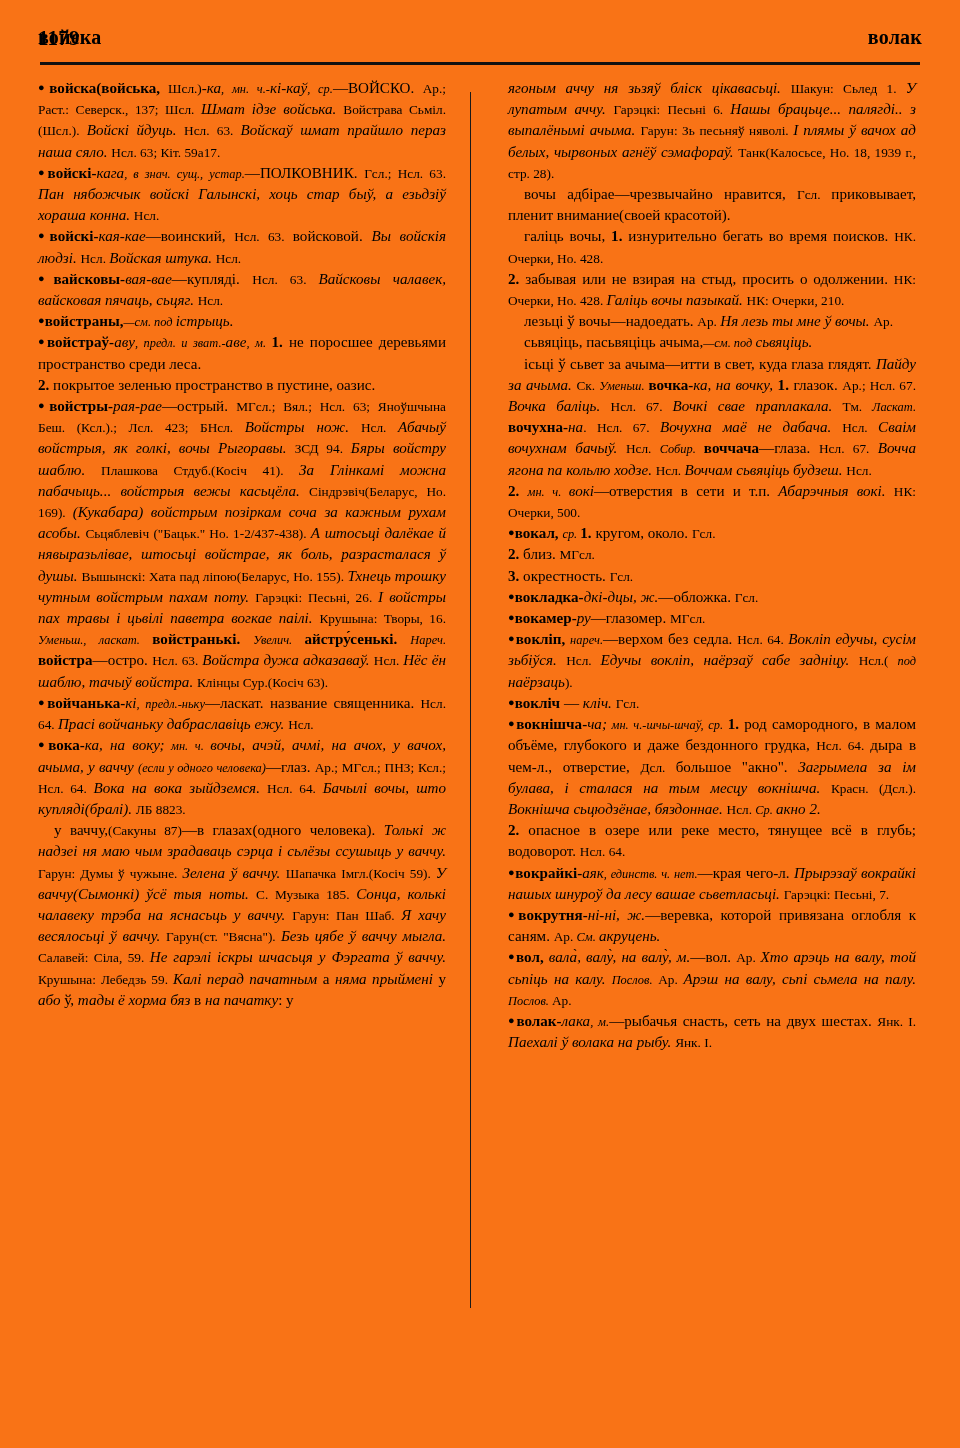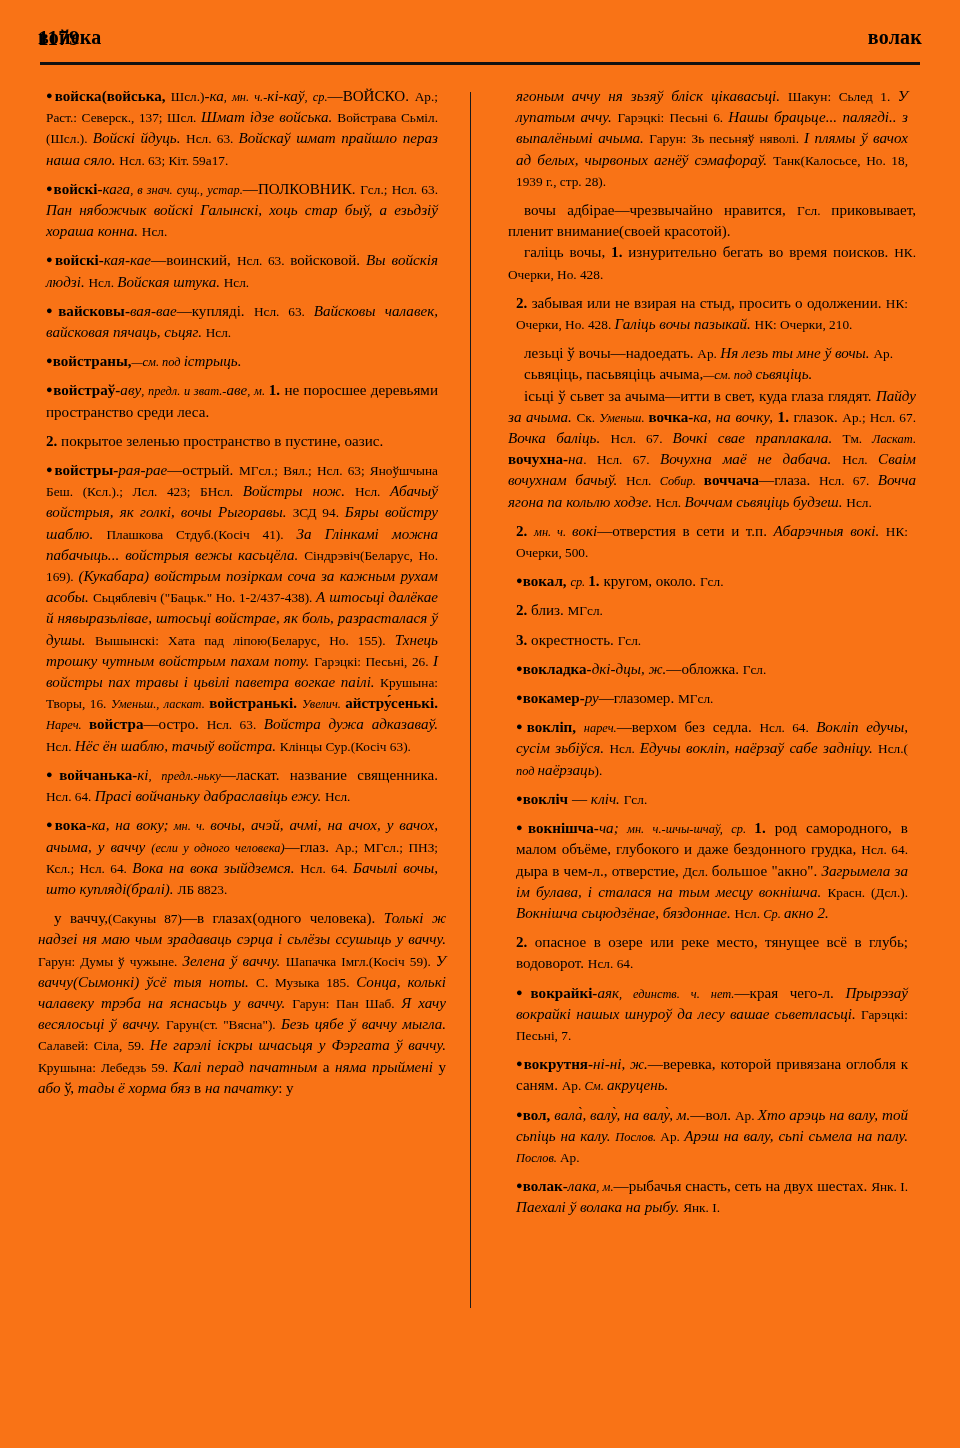--- a/index.html
+++ b/index.html
@@ -85,21 +85,21 @@
     position: absolute;
     left: 432px;
     top: 14px;
     width: 0;
     height: 1216px;
     border-left: 1.6px solid #1a1a1a;
   }
 
   
   p.entry {
-    margin: 8px;
+    margin: 0;
     text-indent: 0;
     text-align: justify;
   }
   p.entry + p.entry { margin-top: 0; }
 
   .bullet {
     font-size: 11px;
     vertical-align: 2px;
     letter-spacing: 0;
   }

